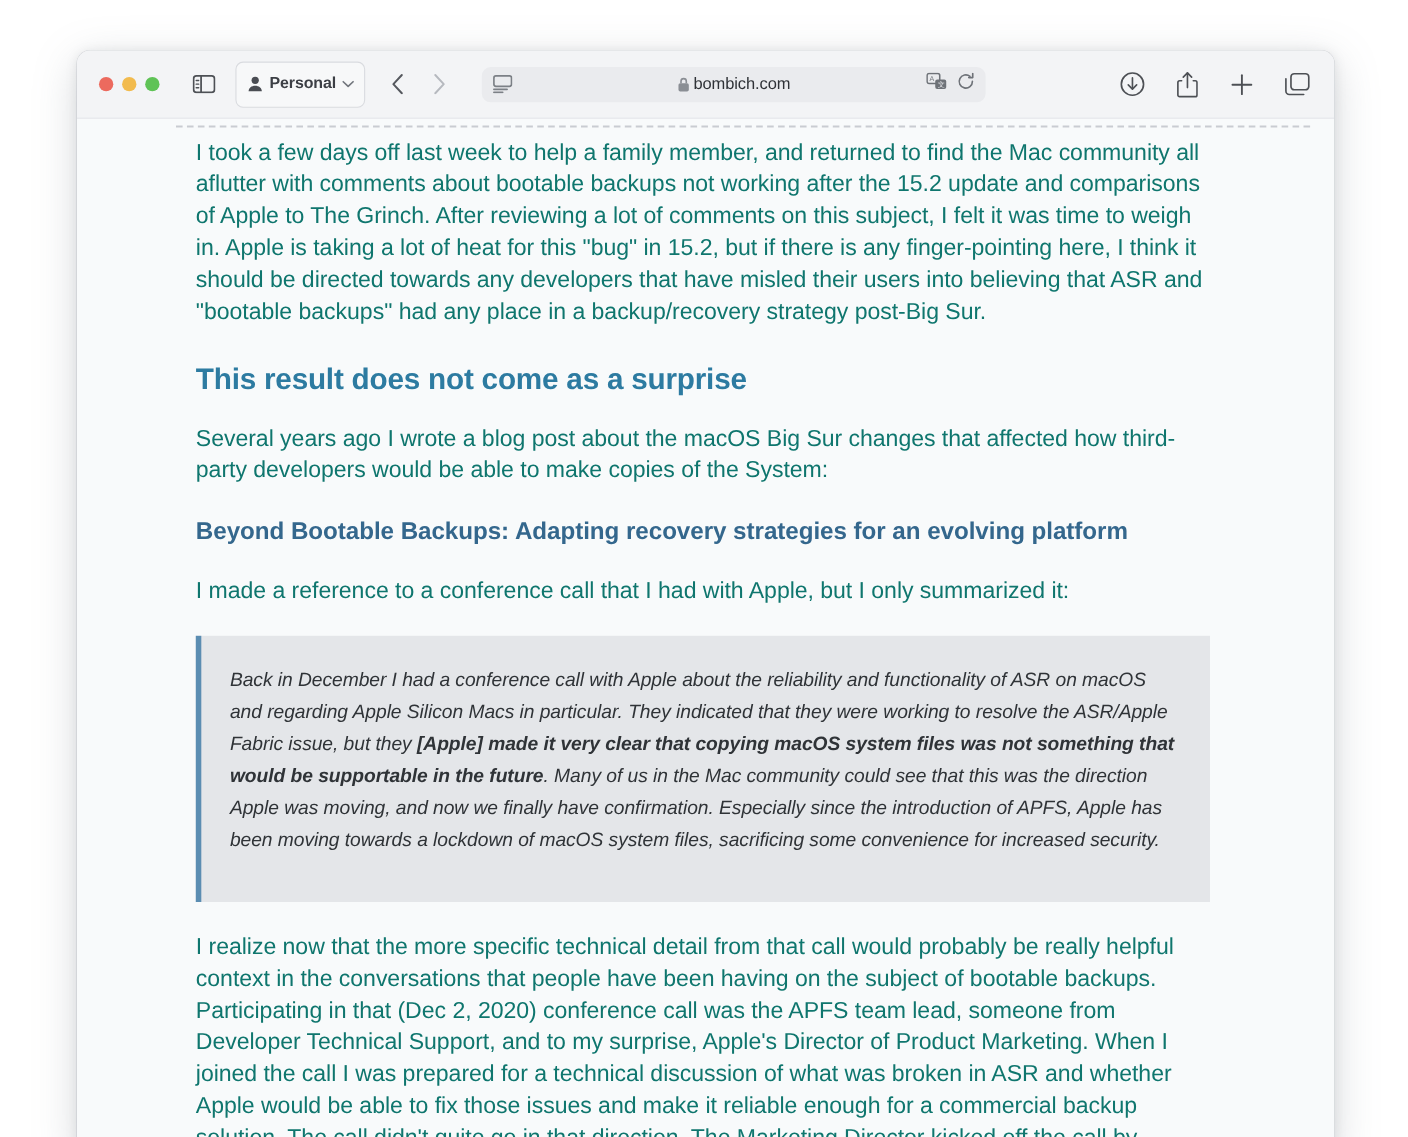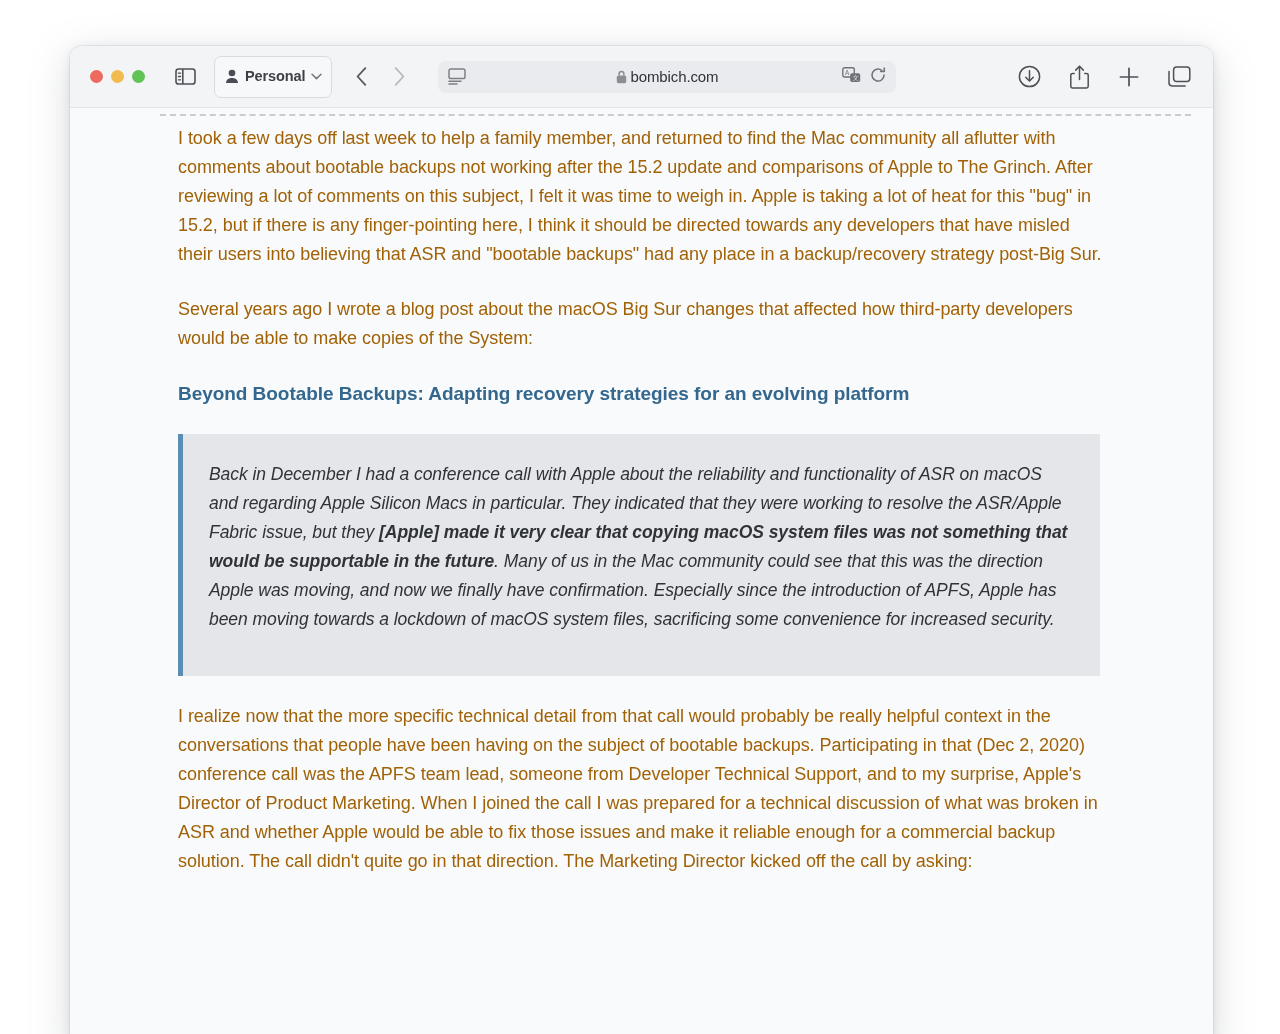--- a/index.html
+++ b/index.html
@@ -123,39 +123,39 @@
   }
 
   .article {
     position: absolute;
     left: 108px; top: 16px;
     width: 925px;
     color: #2f3337;
   }
 
   .para {
-    font-size: 18px;
+    font-size: 21px;
     line-height: 29px;
-    color: #a16207;
+    color: #0f766e;
     margin: 0 0 26px 0;
     letter-spacing: -0.05px;
   }
 
   .h2 {
     font-size: 27px;
     line-height: 34px;
     font-weight: 700;
     color: #2d7ba1;
     margin: 30px 0 22px 0;
     letter-spacing: -0.2px;
   }
 
   .link-para { margin: 0 0 26px 0; }
   .doc-link {
-    font-size: 19px;
+    font-size: 22px;
     line-height: 29px;
     font-weight: 700;
     color: #34678d;
     text-decoration: none;
     letter-spacing: -0.05px;
   }
 
   blockquote.quote {
     margin: 0 0 26px 0;
     padding: 26px 30px 42px 26px;
@@ -292,27 +292,29 @@
     </div>
 
     <div class="content">
 
       <div class="dashed-rule"></div>
 
       <div class="article">
 
         <p class="para para-wide">I took a few days off last week to help a family member, and returned to find the Mac community all aflutter with comments about bootable backups not working after the 15.2 update and comparisons of Apple to The Grinch. After reviewing a lot of comments on this subject, I felt it was time to weigh in. Apple is taking a lot of heat for this "bug" in 15.2, but if there is any finger-pointing here, I think it should be directed towards any developers that have misled their users into believing that ASR and "bootable backups" had any place in a backup/recovery strategy post-Big Sur.</p>
 
+        <h2 class="h2">This result does not come as a surprise</h2>
 
         <p class="para para-wide">Several years ago I wrote a blog post about the macOS Big Sur changes that affected how third-party developers would be able to make copies of the System:</p>
 
         <p class="link-para">
           <a class="doc-link" href="#">Beyond Bootable Backups: Adapting recovery strategies for an evolving platform</a>
         </p>
 
+        <p class="para para-wide">I made a reference to a conference call that I had with Apple, but I only summarized it:</p>
 
         <blockquote class="quote">
           <p class="quote-text"><span>Back in December I had a conference call with Apple about the reliability and functionality of ASR on macOS and regarding Apple Silicon Macs in particular. They indicated that they were working to resolve the ASR/Apple Fabric issue, but they </span><b>[Apple] made it very clear that copying macOS system files was not something that would be supportable in the future</b><span>. Many of us in the Mac community could see that this was the direction Apple was moving, and now we finally have confirmation. Especially since the introduction of APFS, Apple has been moving towards a lockdown of macOS system files, sacrificing some convenience for increased security.</span></p>
         </blockquote>
 
         <p class="para para-wide">I realize now that the more specific technical detail from that call would probably be really helpful context in the conversations that people have been having on the subject of bootable backups. Participating in that (Dec 2, 2020) conference call was the APFS team lead, someone from Developer Technical Support, and to my surprise, Apple's Director of Product Marketing. When I joined the call I was prepared for a technical discussion of what was broken in ASR and whether Apple would be able to fix those issues and make it reliable enough for a commercial backup solution. The call didn't quite go in that direction. The Marketing Director kicked off the call by asking:</p>
 
       </div>
     </div>
 

